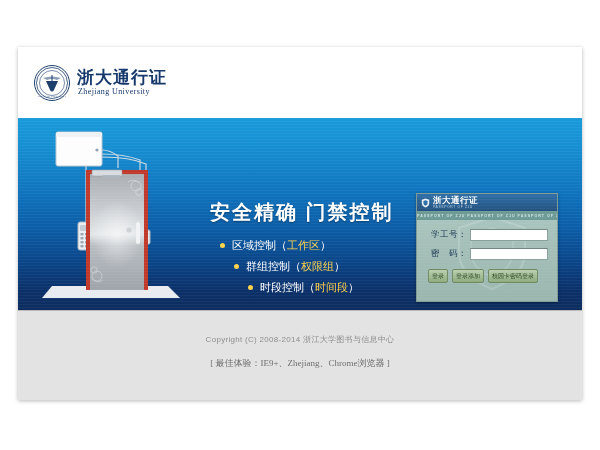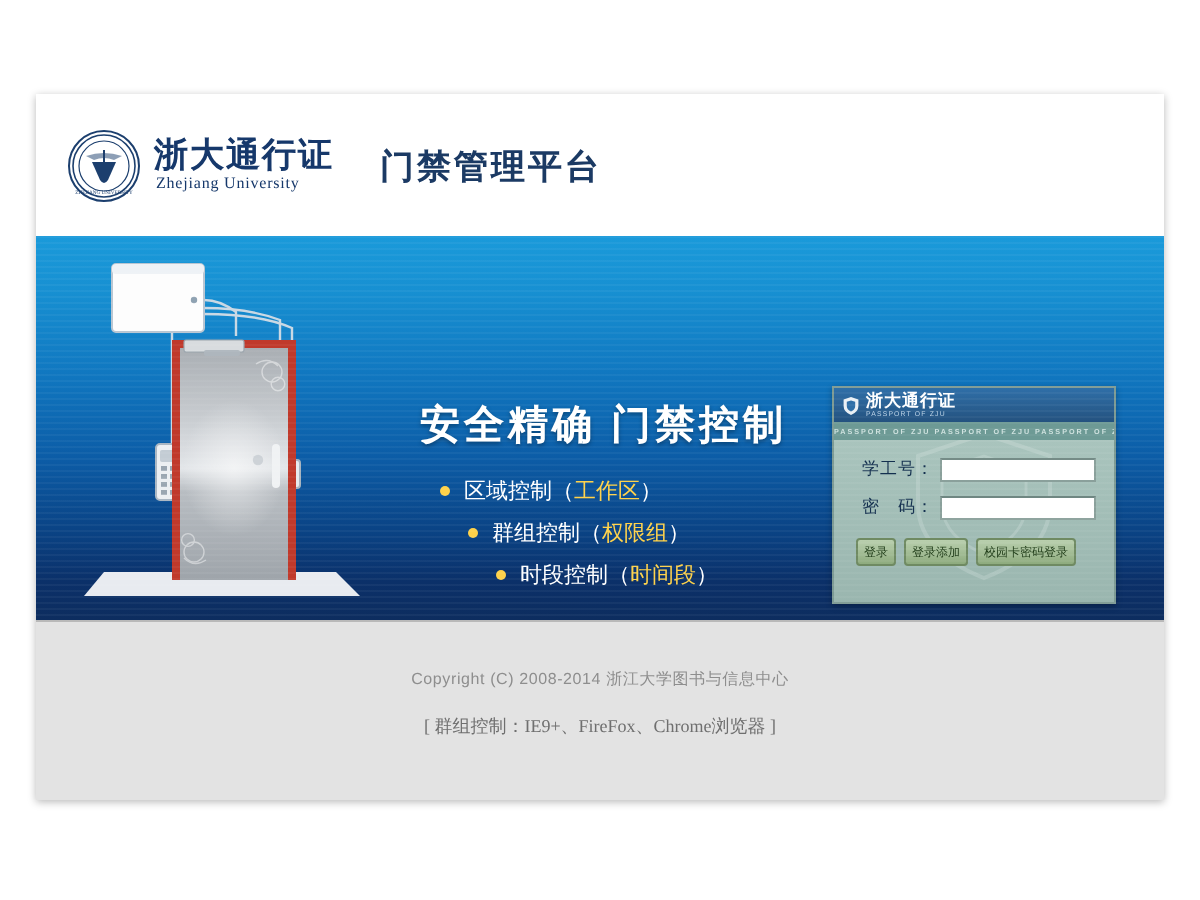--- a/index.html
+++ b/index.html
@@ -252,21 +252,20 @@
             <path d="M11 15 L23 15 L19 24 Q17 27 15 24 Z" fill="#1c3f6e"></path>
             <path d="M17 9 L17 15" stroke="#1c3f6e" stroke-width="1"></path>
             <text x="17" y="31" font-size="2.6" fill="#1c3f6e" text-anchor="middle" font-family="Liberation Serif, serif">ZHEJIANG UNIVERSITY</text>
           </svg>
         </div>
         <div class="logo-text-block">
           <div class="logo-cn">浙大通行证</div>
           <div class="logo-en">Zhejiang University</div>
         </div>
       </div>
-      <div class="platform-title">门禁管理平台</div>
     </div>
 
     <div class="banner">
 
       <svg class="illus" viewBox="0 0 140 180">
 
         <path d="M46 24 L46 96" stroke="#c9d8e4" stroke-width="1.2" fill="none"></path>
         <path d="M62 24 Q70 24 78 30 L78 42" stroke="#c9d8e4" stroke-width="1.2" fill="none"></path>
         <path d="M62 28 Q84 28 100 34 L100 104" stroke="#c9d8e4" stroke-width="1.2" fill="none"></path>
         <path d="M62 31 Q90 31 106 38 L106 104" stroke="#c9d8e4" stroke-width="1.2" fill="none"></path>
@@ -387,17 +386,17 @@
               <div class="lp-btn">登录添加</div>
               <div class="lp-btn">校园卡密码登录</div>
             </div>
           </div>
         </div>
       </div>
     </div>
 
     <div class="footer">
       <div class="footer-line footer-copy">Copyright (C) 2008-2014 浙江大学图书与信息中心</div>
-      <div class="footer-line footer-browser">[ 群组控制：IE9+、FireFox、Chrome浏览器 ]</div>
+      <div class="footer-line footer-browser">[ 最佳体验：IE9+、Zhejiang、Chrome浏览器 ]</div>
     </div>
 
   </div>
 </div>
 
 </body></html>

